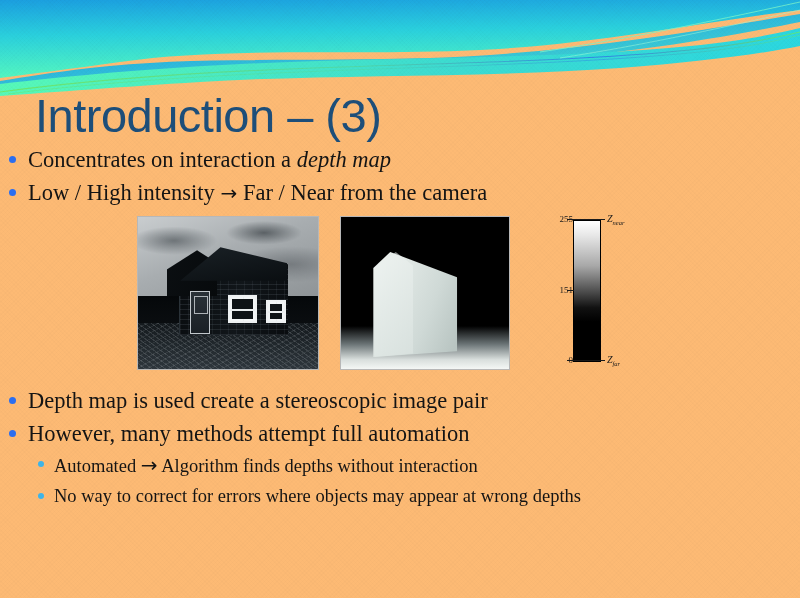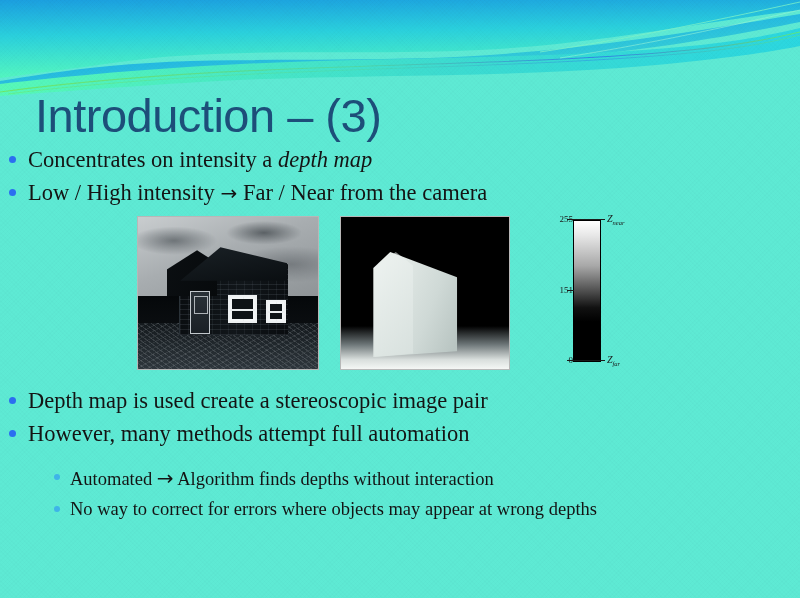--- a/index.html
+++ b/index.html
@@ -3,21 +3,21 @@
 <meta charset="utf-8">
 <style>
   html,body{margin:0;padding:0;}
   body{
     width:800px;height:598px;overflow:hidden;
     background:#ffffff;
     font-family:"Liberation Serif", serif;
   }
   .slide{
     position:relative;width:800px;height:598px;
-    background:#5eead4;
+    background:#fdba74;
     overflow:hidden;
   }
   
   .paper-texture{
     position:absolute;inset:0;
     background-image:
       repeating-linear-gradient(45deg, rgba(0,0,0,0.012) 0 1px, transparent 1px 3px),
       repeating-linear-gradient(-45deg, rgba(0,0,0,0.012) 0 1px, transparent 1px 3px);
     pointer-events:none;z-index:2;
   }
@@ -56,21 +56,21 @@
     font-size:18.5px;
     color:#141414;
     line-height:1.30;
     margin:0 0 6px 0;
   }
   li.b2 > .dot{
     position:absolute;left:10px;top:9px;
     width:6px;height:6px;border-radius:50%;
     background:#3eb4e8;
   }
-  ul.lvl2{list-style:none;margin:16px;padding:0 0 0 28px;}
+  ul.lvl2{list-style:none;margin:0;padding:0 0 0 28px;}
   .ital{font-style:italic;margin-top:33px;}
   .arrow{font-family:"DejaVu Sans", sans-serif;font-size:20px;}
   .figwrap{
     position:relative;
     width:520px;height:160px;
     margin:8px 0 10px 125px;
   }
   .photo, .depthmap{
     position:absolute;top:0;
     border:1px solid #b7b7b7;
@@ -232,21 +232,21 @@
     <path d="M560,58 C650,44 730,26 800,10" fill="none" stroke="#9df7d6" stroke-width="0.7" opacity="0.8"></path>
   </svg>
 
   <div class="title">Introduction – (3)</div>
 
   <div class="body-area">
     <ul class="lvl1">
 
       <li class="b1">
         <span class="dot"></span>
-        <span>Concentrates on intensity a </span><span class="ital">depth map</span>
+        <span>Concentrates on interaction a </span><span class="ital">depth map</span>
       </li>
 
       <li class="b1">
         <span class="dot"></span>
         <span>Low / High intensity </span><span class="arrow">→</span><span> Far / Near from the camera</span>
       </li>
     </ul>
 
     <div class="figwrap">
 

